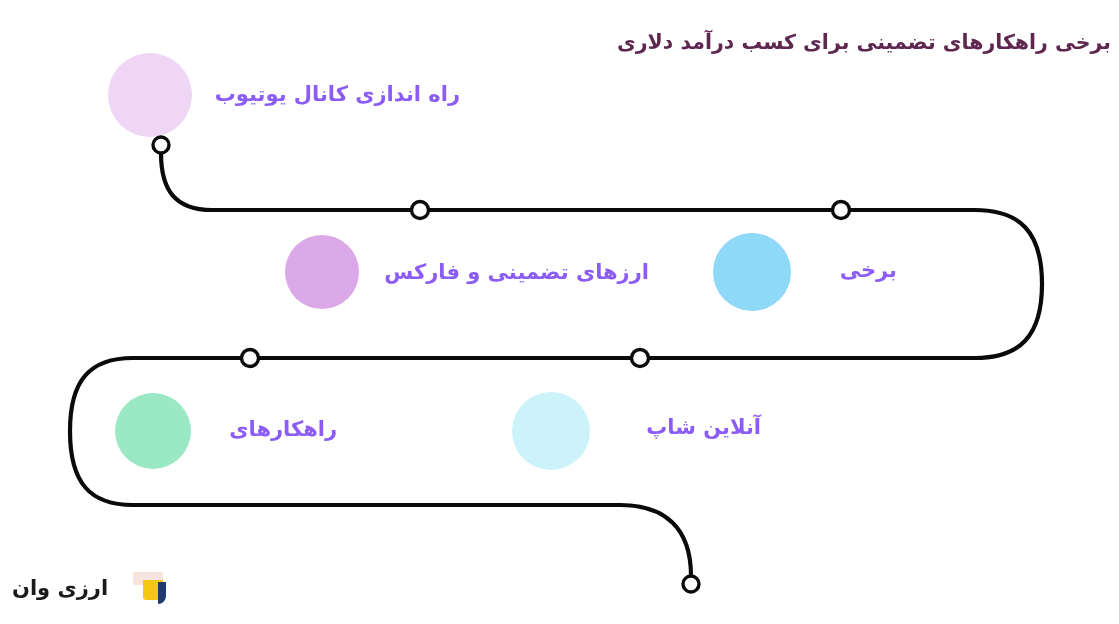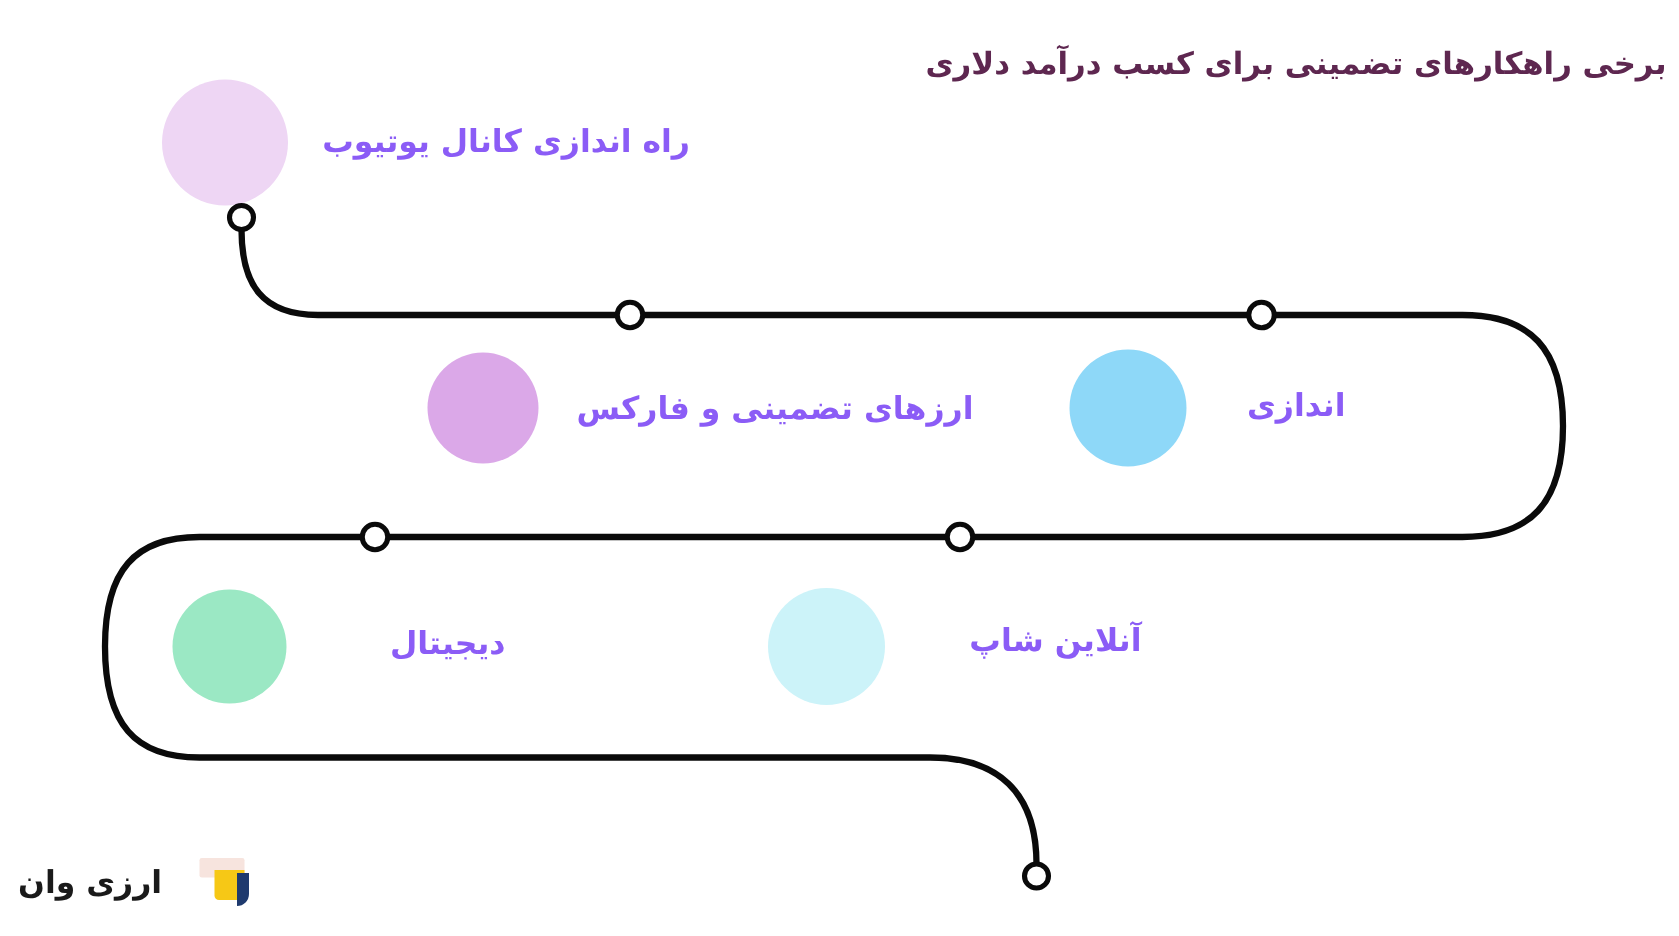--- a/index.html
+++ b/index.html
@@ -134,23 +134,23 @@
     <circle cx="841" cy="210" r="8.5" fill="#FFFFFF" stroke="#0A0A0A" stroke-width="3.4"></circle>
     <circle cx="250" cy="358" r="8.5" fill="#FFFFFF" stroke="#0A0A0A" stroke-width="3.4"></circle>
     <circle cx="640" cy="358" r="8.5" fill="#FFFFFF" stroke="#0A0A0A" stroke-width="3.4"></circle>
     <circle cx="691" cy="584" r="8" fill="#FFFFFF" stroke="#0A0A0A" stroke-width="3.4"></circle>
   </svg>
 
   <div class="label" style="right:659px; top:84px;">راه اندازی کانال یوتیوب</div>
 
   <div class="label" style="right:470px; top:262px;">ارزهای تضمینی و فارکس</div>
 
-  <div class="label" style="right:222px; top:260px;">اندازی</div>
+  <div class="label" style="right:222px; top:260px;">برخی</div>
 
-  <div class="label" style="right:782px; top:419px;">دیجیتال</div>
+  <div class="label" style="right:782px; top:419px;">راهکارهای</div>
 
   <div class="label" style="right:358px; top:417px;text-align:right;">آنلاین شاپ</div>
 
   <div class="logo">
     <span class="logo-text">ارزی وان</span>
     <span class="logo-mark">
       <svg viewBox="0 0 40 36" width="40" height="36" xmlns="http://www.w3.org/2000/svg">
         <rect x="1" y="2" width="30" height="13" rx="1.5" fill="#F7E4DE"></rect>
         <path d="M11 10 L31 10 L31 30 L14 30 A3 3 0 0 1 11 27 Z" fill="#F6C816"></path>
         <path d="M26 12 L34 12 L34 26 A8 8 0 0 1 26 34 Z" fill="#1F3A6E"></path>

